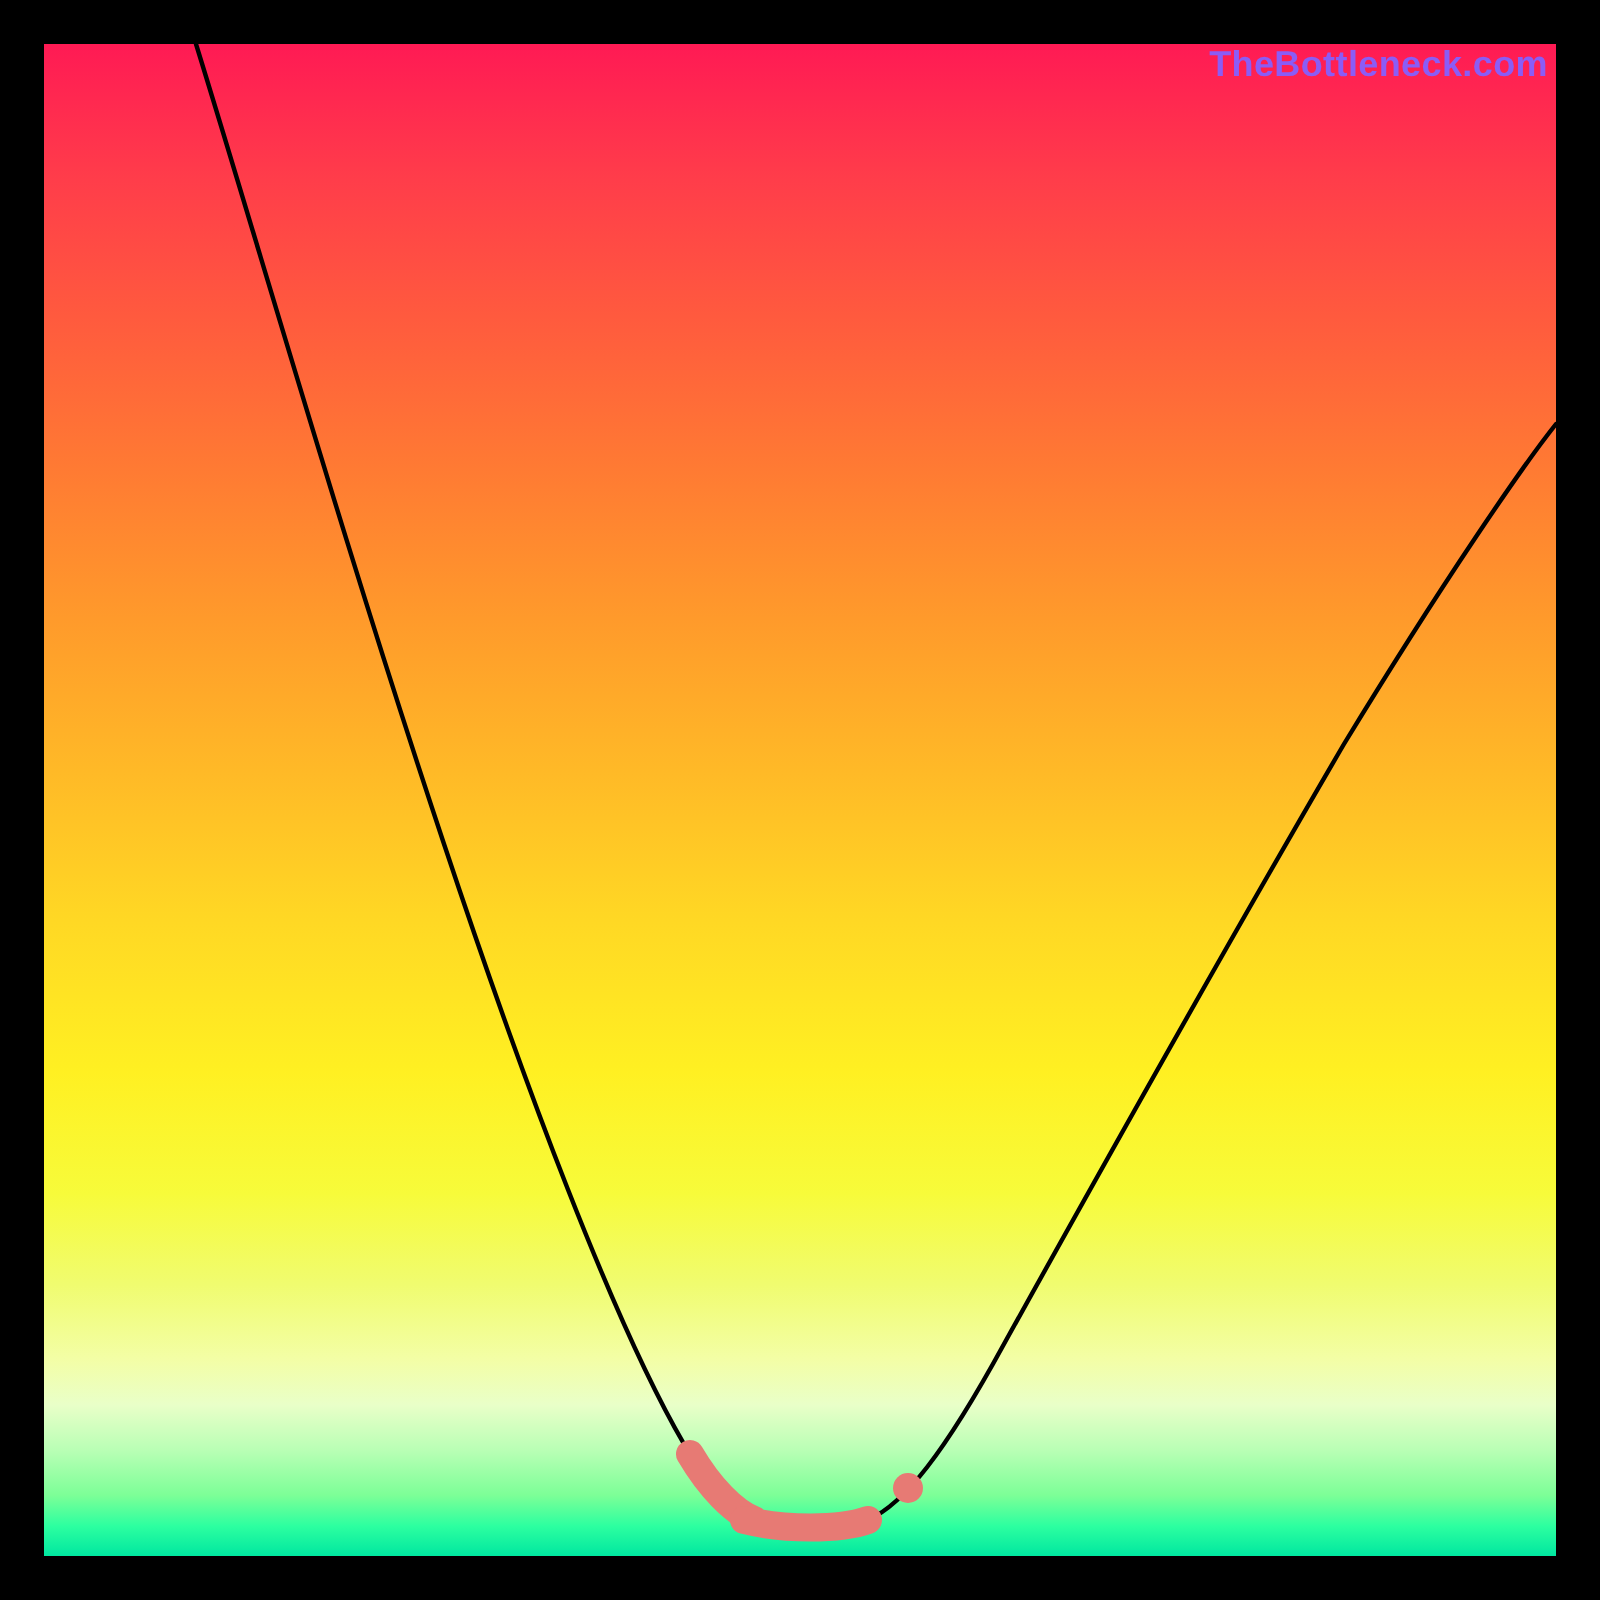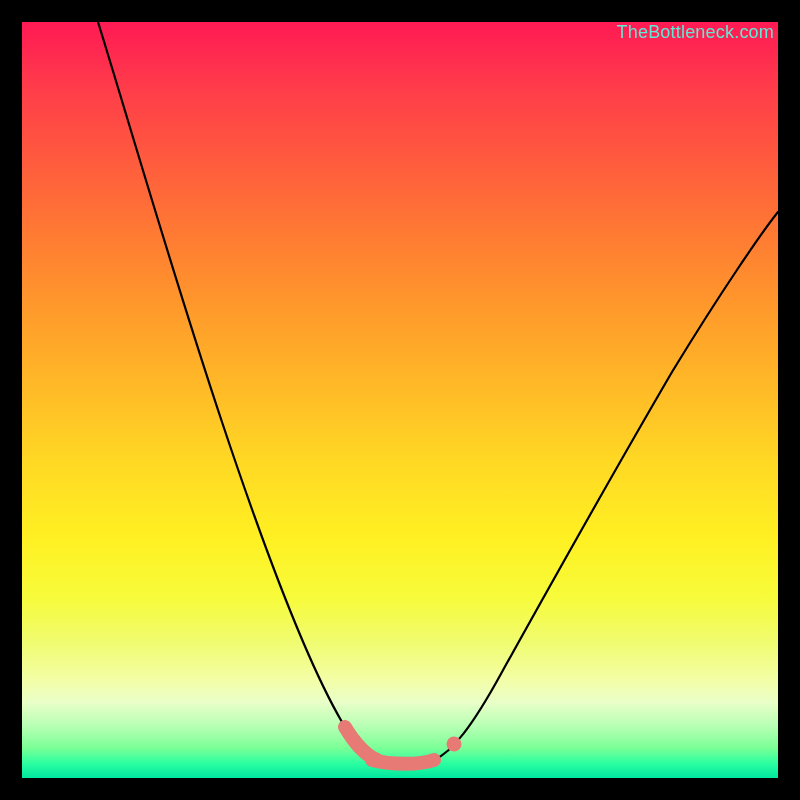--- a/index.html
+++ b/index.html
@@ -51,23 +51,23 @@
   .watermark-wrap {
     position: absolute;
     top: 22px;
     right: 26px;
     height: 22px;
     display: flex;
     justify-content: flex-end;
     align-items: flex-start;
   }
   .watermark {
-    color: #5eead4;
+    color: #8b5cf6;
     font-size: 18px;
-    font-weight: 400;
+    font-weight: 700;
     letter-spacing: 0.2px;
     user-select: none;
   }
   svg.curves {
     position: absolute;
     inset: 0;
   }
   .curve {
     fill: none;
     stroke: #000;

